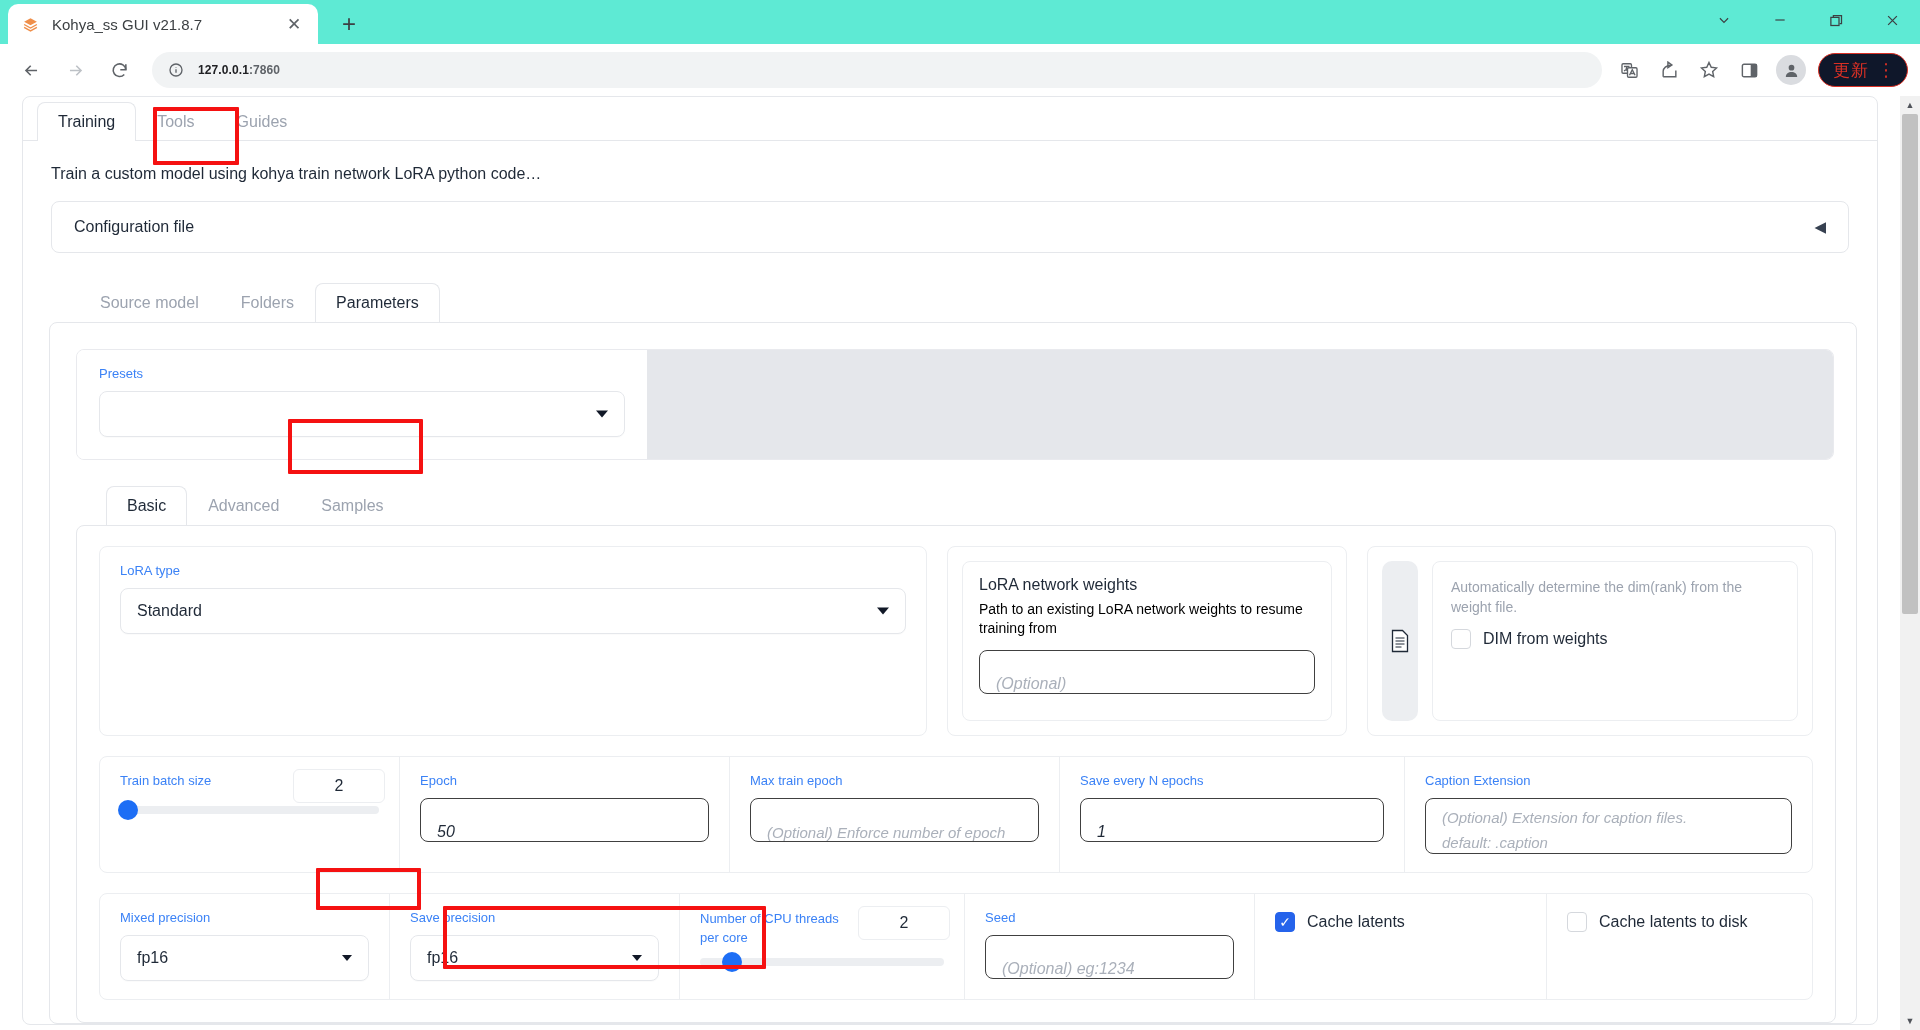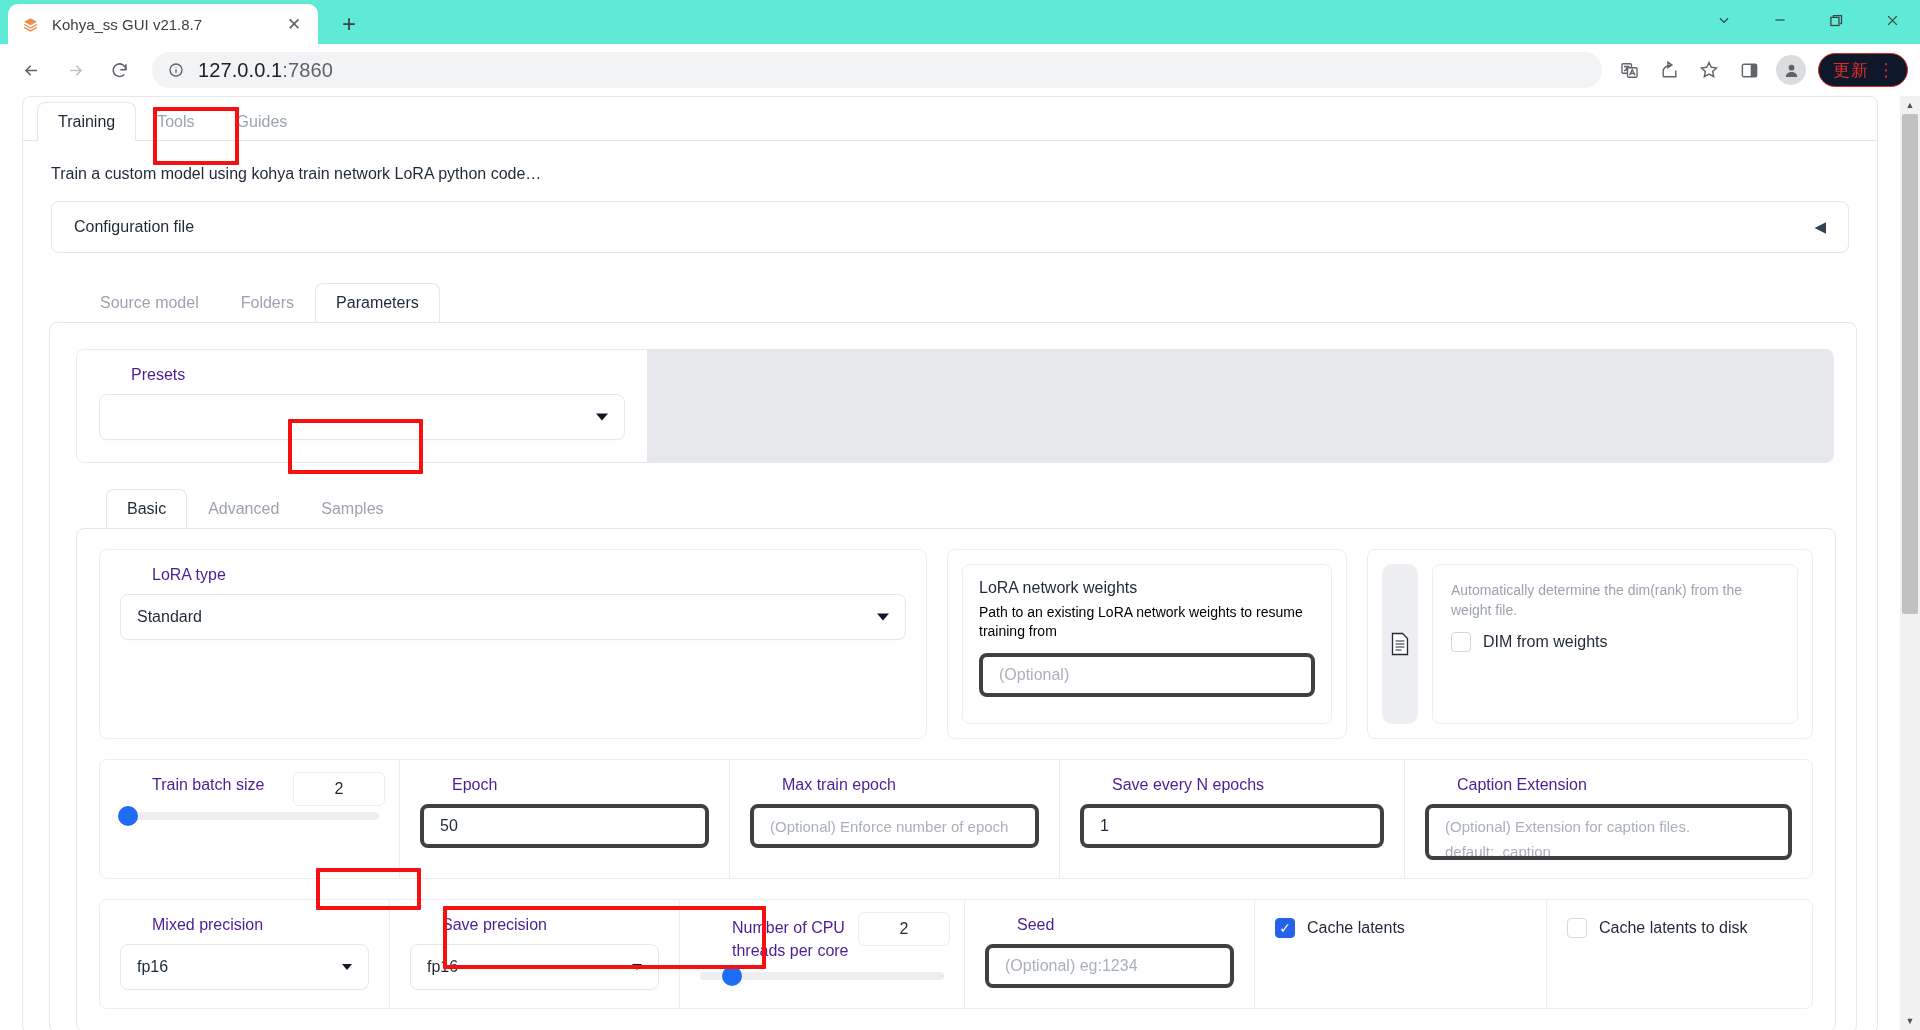--- a/index.html
+++ b/index.html
@@ -87,21 +87,21 @@
     display: flex; align-items: center;
     padding: 0 14px;
     margin: 0 8px;
     max-width: 1580px;
   }
   .omni-icon {
     width: 20px; height: 20px; margin-right: 12px;
     display: flex; align-items: center; justify-content: center;
     color: #5f6368;
   }
-  .omni-url { font-size: 20px; color: #202124; letter-spacing: .1px; }
+  .omni-url { font-size: 12px; color: #202124; letter-spacing: .1px; font-weight: bold; }
   .omni-url .port { color: #5f6368; }
   .tb-right { display: flex; align-items: center; gap: 2px; }
   .tbicon {
     width: 38px; height: 38px;
     display: flex; align-items: center; justify-content: center;
     color: #5f6368; border-radius: 50%;
   }
   .avatar-btn {
     width: 30px; height: 30px; border-radius: 50%;
     background: #dadce0;
@@ -228,21 +228,21 @@
     border-radius: 8px;
     overflow: hidden;
     background: #fff;
   }
   .presets-cell {
     width: 570px;
     padding: 16px 22px 22px 22px;
     background: #fff;
   }
   .presets-filler { flex: 1; background: #e5e7eb; }
-  .fld-label { font-size: 16px; color: #4c1d95; margin-bottom: 10px; margin-left: 32px; }
+  .fld-label { font-size: 13px; color: #3b82f6; margin-bottom: 10px; }
   .select {
     height: 46px;
     border: 1px solid #e5e7eb;
     border-radius: 8px;
     background: #fff;
     display: flex; align-items: center;
     padding: 0 16px;
     position: relative;
     font-size: 16px; color: #1f2937;
     box-shadow: 0 1px 1px rgba(0,0,0,.02);
@@ -281,26 +281,27 @@
   .card.lora-type { width: 828px; height: 190px; }
   .card.lnw-outer { width: 400px; height: 190px; padding: 14px; }
   .card.lnw-inner {
     border: 1px solid #eceef1; border-radius: 8px;
     height: 100%; padding: 14px 16px;
   }
   .lnw-title { font-size: 16px; color: #1f2937; margin-bottom: 6px; }
   .lnw-sub { font-size: 14px; color: #000000; line-height: 1.35; margin-bottom: 12px; }
   .textinput {
     height: 44px;
-    border: 4px solid #404040;
-    border-radius: 8px;
-    background: #fff;
-    display: flex; align-items: center;
+    border: 1px solid #404040;
+    border-radius: 8px;
+    background: #fff;
+    display: flex; align-items: flex-end;
     padding: 0 16px;
     font-size: 16px;
+    font-style: italic;
   }
   .textinput .ph { color: #aab0ba; }
   .textinput .val { color: #1f2937; }
 
   .card.dim-outer {
     flex: 1; height: 190px; padding: 14px;
     display: flex; gap: 14px; align-items: stretch;
   }
   .filebtn {
     width: 36px;

